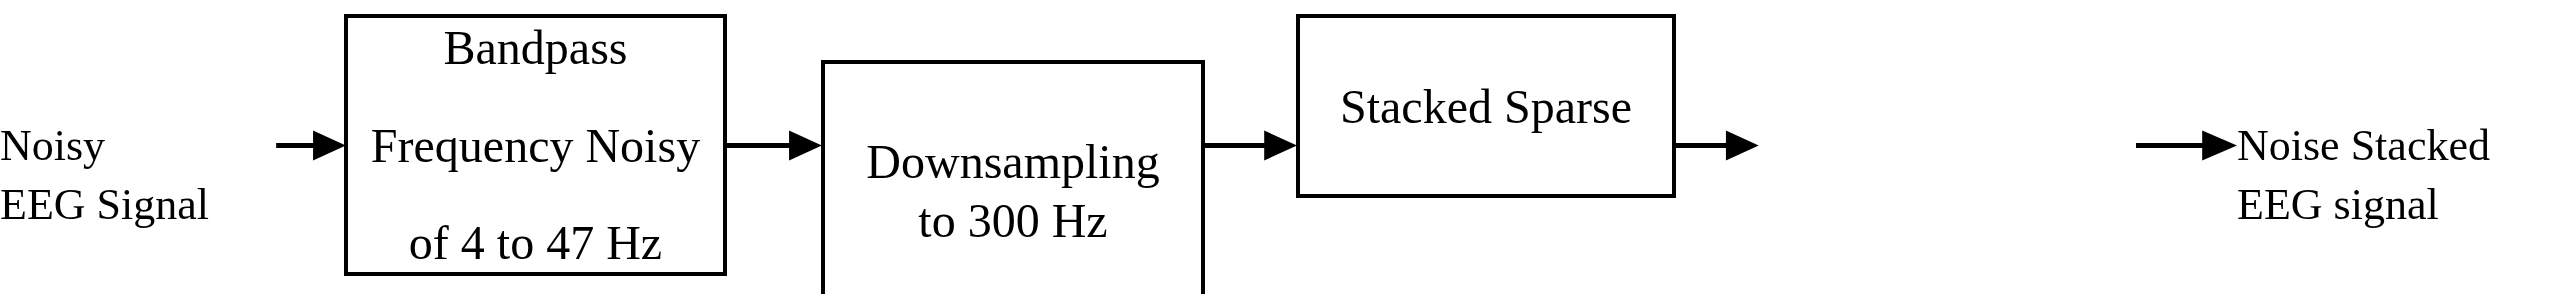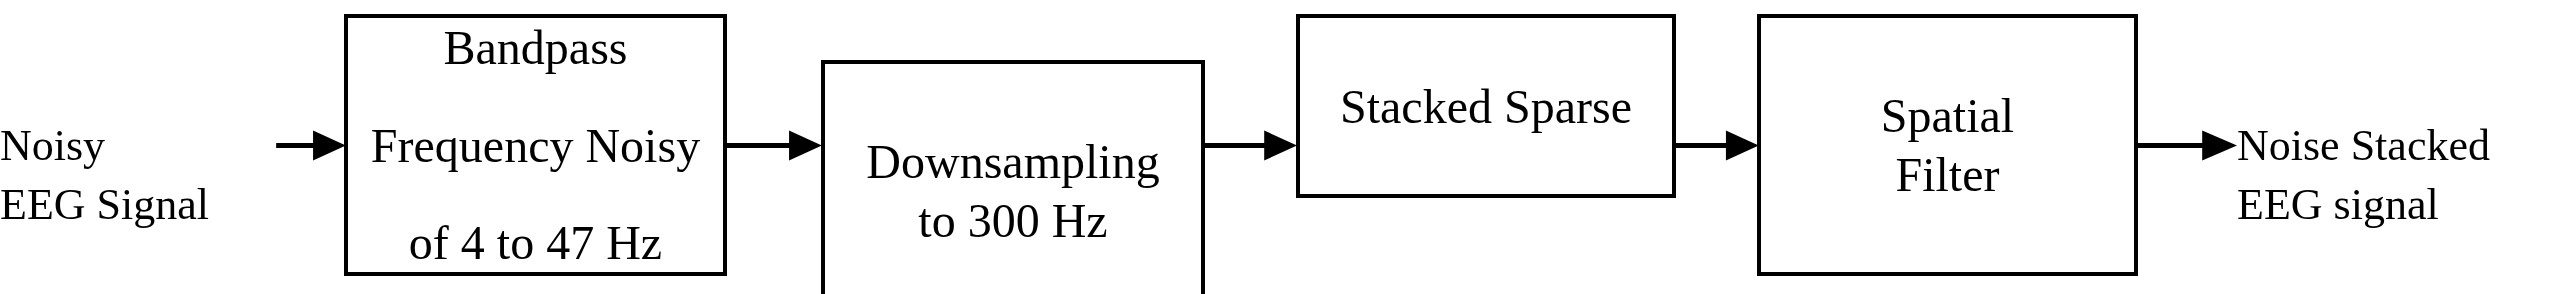--- a/index.html
+++ b/index.html
@@ -96,24 +96,20 @@
     <span class="line">Stacked Sparse</span>
   </div>
 
   <div class="connector" style="left:1673px; top:125px; width:86px;">
     <svg width="86" height="41" viewBox="0 0 125 60" xmlns="http://www.w3.org/2000/svg" aria-hidden="true">
       <line x1="0" y1="30" x2="82" y2="30" stroke="#000000" stroke-width="7"></line>
       <polygon points="77,8 125,30 77,52" fill="#000000"></polygon>
     </svg>
   </div>
 
-  <div class="stage-box" style="left:1757px; top:14.4px; width:381px; height:262px;">
-    <span class="line">Spatial</span>
-    <span class="line">Filter</span>
-  </div>
 
   <div class="connector" style="left:2136px; top:125px; width:101px;">
     <svg width="101" height="41" viewBox="0 0 148 60" xmlns="http://www.w3.org/2000/svg" aria-hidden="true">
       <line x1="0" y1="30" x2="102" y2="30" stroke="#000000" stroke-width="7"></line>
       <polygon points="97,8 148,30 97,52" fill="#000000"></polygon>
     </svg>
   </div>
 
   <div class="io-label" style="left:2237px; top:116px; width:339px;">
     <span class="line">Noise Stacked</span>

